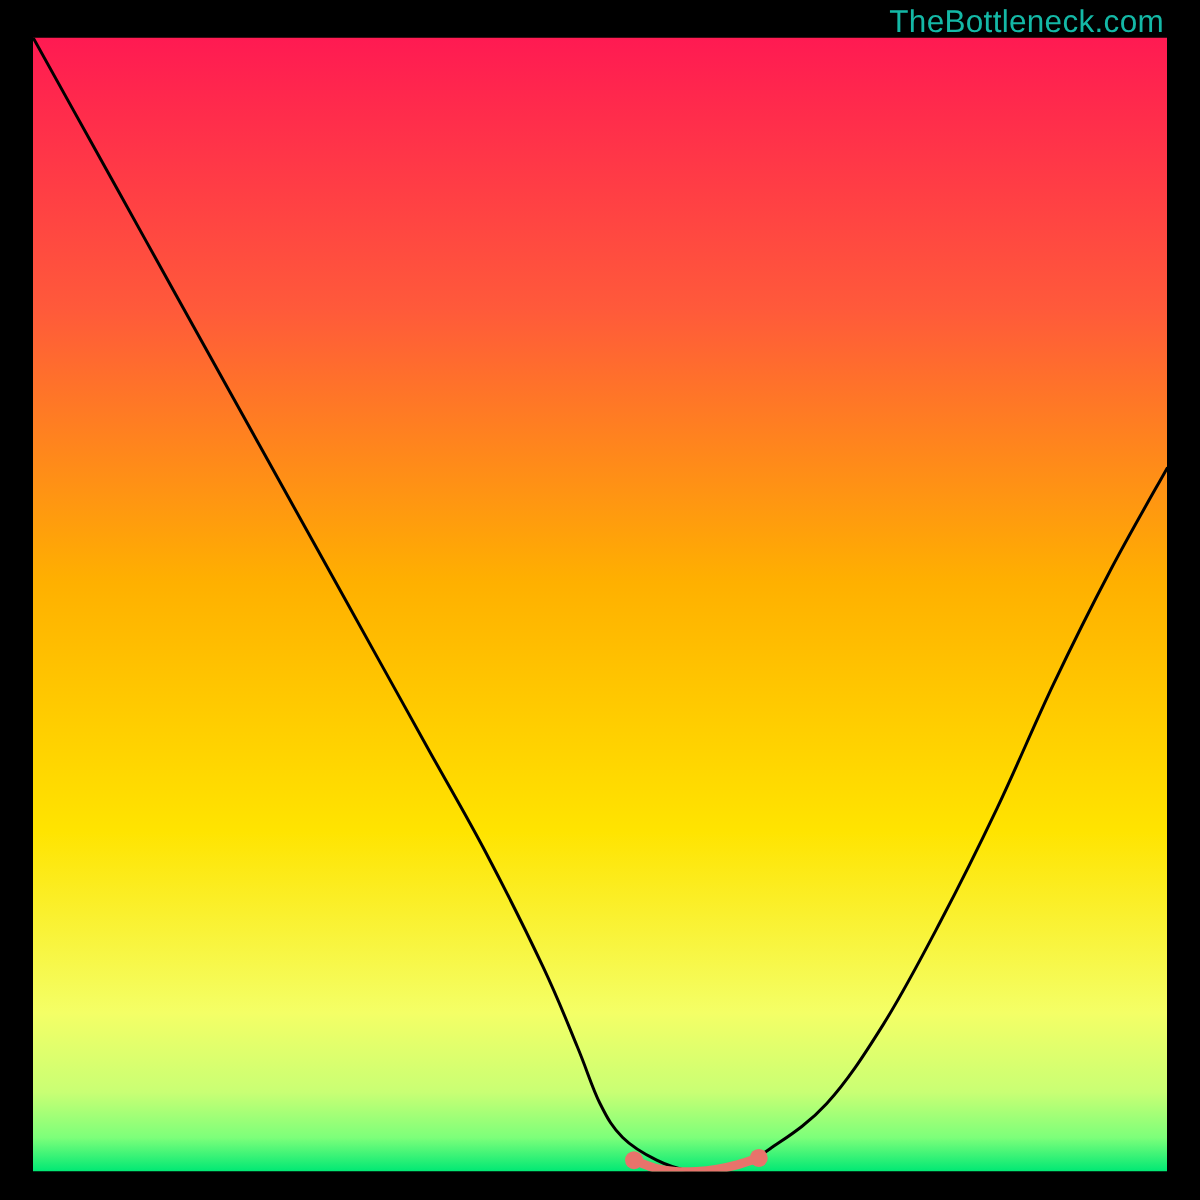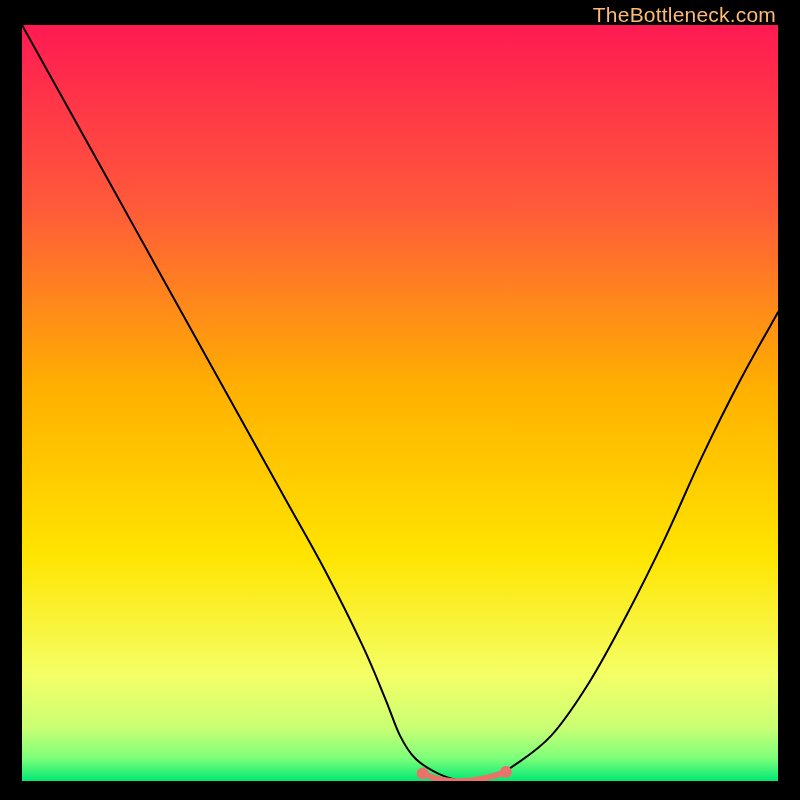--- a/index.html
+++ b/index.html
@@ -25,21 +25,21 @@
     width: 756px;
     height: 756px;
   }
   .watermark {
     position: absolute;
     top: 3px;
     right: 24px;
     font-family: Arial, Helvetica, sans-serif;
     font-size: 21px;
     font-weight: 500;
-    color: #fdba74;
+    color: #14b8a6;
     letter-spacing: 0.2px;
     user-select: none;
   }
 </style>
 </head>
 <body>
 
 <div class="frame">
   <svg class="plot" viewBox="0 0 756 756" preserveAspectRatio="none">
     <defs>

